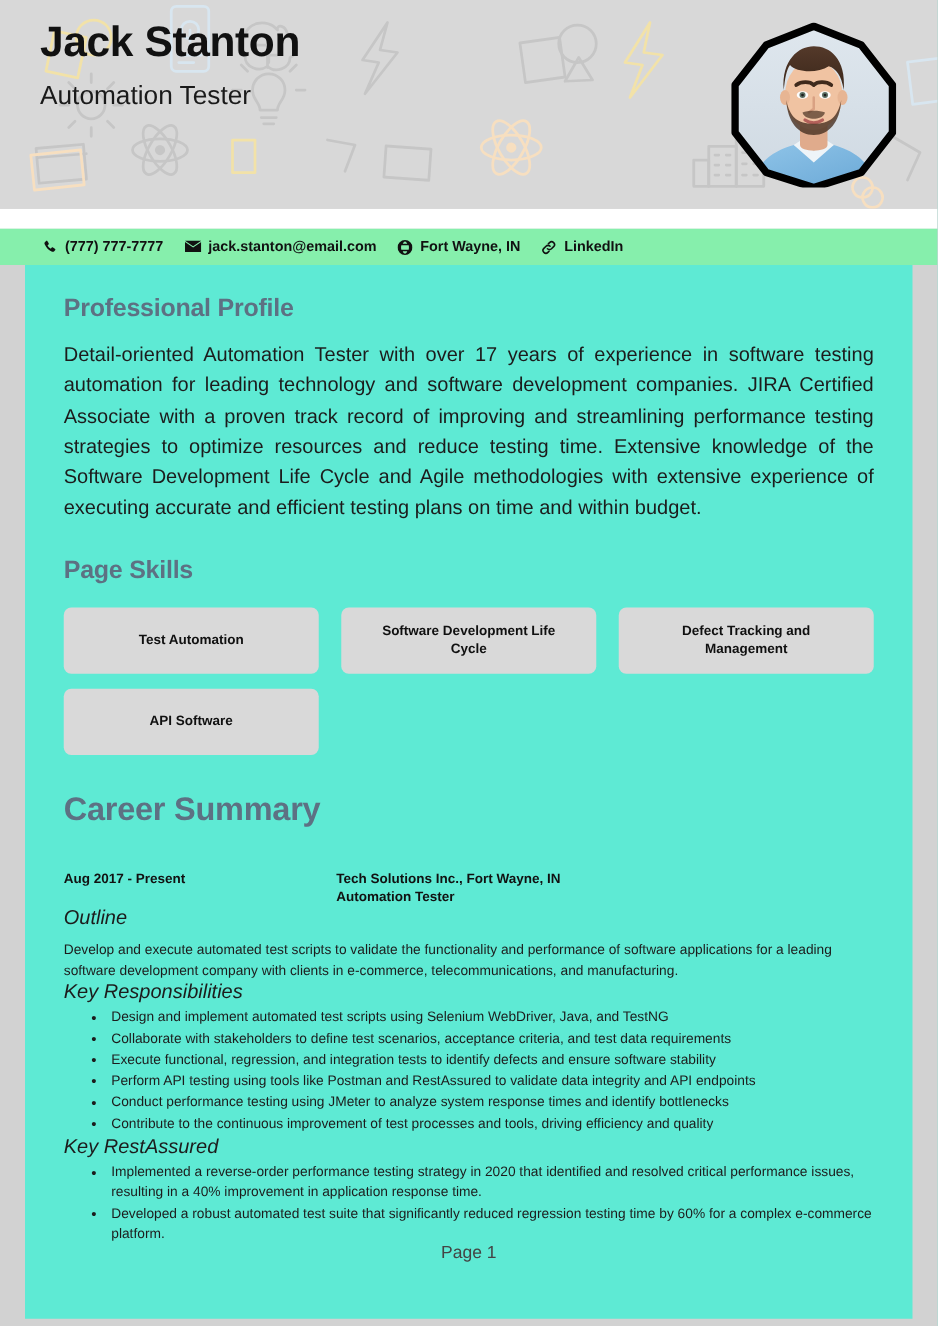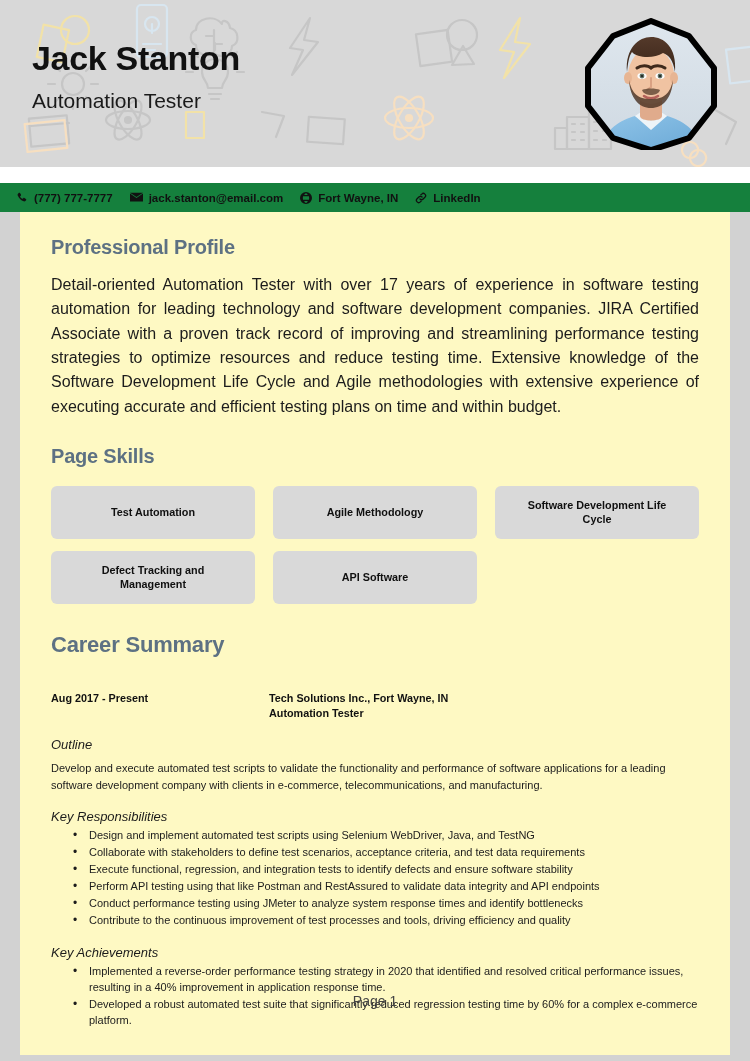--- a/index.html
+++ b/index.html
@@ -12,63 +12,63 @@
   .page { position: relative; width: 750px; height: 1061px; background: #d2d2d2; }
 
   
   .header {
     position: relative;
     height: 167px;
     background: #d8d8d8;
     overflow: hidden;
   }
   .header-deco { position: absolute; inset: 0; pointer-events: none; }
-  .name-block { position: absolute; left: 32px; top: 40px; z-index: 2; }
+  .name-block { position: absolute; left: 32px; top: 16px; z-index: 2; }
   .name {
     font-size: 34px; font-weight: 700; color: #111; letter-spacing: -0.3px;
     line-height: 1.1;
   }
   .role {
     font-size: 21px; font-weight: 400; color: #1a1a1a;
     margin-top: 12px; line-height: 1.1;
   }
   .photo-wrap {
     position: absolute; right: 33px; top: 18px; width: 132px; height: 132px; z-index: 3;
   }
   .photo-wrap svg { display: block; }
 
   
   .white-gap { height: 16px; background: #ffffff; }
   .contact-bar {
-    height: 29px; background: #15803d;
+    height: 29px; background: #86efac;
     display: flex; align-items: center;
-    padding-left: 16px; gap: 17px;
+    padding-left: 34px; gap: 17px;
   }
   .contact-item {
     display: flex; align-items: center; gap: 6px;
     font-size: 11.5px; font-weight: 700; color: #111;
     white-space: nowrap;
   }
   .contact-item .ci { display: inline-flex; align-items: center; }
   .contact-item svg { display: block; }
 
   
   .card {
     position: absolute;
     left: 20px; right: 20px; top: 212px; bottom: 6px;
-    background: #fef9c3;
+    background: #5eead4;
     padding: 24px 31px 0 31px;
     overflow: hidden;
   }
   .sec-title {
     font-size: 20px; font-weight: 700; color: #5d7183;
     letter-spacing: -0.2px;
   }
   .sec-title.cs { margin-top: 26px; }
-  .sec-title.career { font-size: 22px; margin-top: 28px; }
+  .sec-title.career { font-size: 26px; margin-top: 28px; }
 
   .profile-text {
     margin-top: 14px;
     font-size: 16px; line-height: 1.52; color: #1c1c1c;
     text-align: justify;
   }
 
   
   .skills {
     margin-top: 18px;
@@ -88,22 +88,21 @@
 
   
   .job-head { display: flex; margin-top: 33px; }
   .job-dates {
     width: 218px; flex: none;
     font-size: 10.8px; font-weight: 700; color: #111;
     line-height: 1.4;
   }
   .job-meta { font-size: 10.8px; font-weight: 700; color: #111; line-height: 1.4; }
   .sublabel {
-    font-size: 13px; font-style: italic; color: #1c1c1c;
-    margin-top: 16px;
+    font-size: 16px; font-style: italic; color: #1c1c1c;
   }
   .para {
     margin-top: 8px;
     font-size: 11px; line-height: 1.5; color: #1c1c1c;
   }
   ul.bullets { margin: 4px 0 0 0; padding-left: 38px; list-style: none; }
   ul.bullets li {
     position: relative;
     font-size: 11px; line-height: 1.45; color: #1c1c1c;
     margin-bottom: 1px;
@@ -300,21 +299,20 @@
 
   <div class="card">
 
     <div class="sec-title">Professional Profile</div>
     <div class="profile-text">Detail-oriented Automation Tester with over 17 years of experience in software testing automation for leading technology and software development companies. JIRA Certified Associate with a proven track record of improving and streamlining performance testing strategies to optimize resources and reduce testing time. Extensive knowledge of the Software Development Life Cycle and Agile methodologies with extensive experience of executing accurate and efficient testing plans on time and within budget.</div>
 
     <div class="sec-title cs">Page Skills</div>
 
     <div class="skills">
       <div class="skill">Test Automation</div>
-      <div class="skill">Agile Methodology</div>
       <div class="skill">Software Development Life Cycle</div>
       <div class="skill">Defect Tracking and Management</div>
       <div class="skill">API Software</div>
     </div>
 
     <div class="sec-title career">Career Summary</div>
 
     <div>
       <div class="job-head">
         <div class="job-dates">Aug 2017 - Present</div>
@@ -325,26 +323,26 @@
       </div>
 
       <div class="sublabel">Outline</div>
       <div class="para">Develop and execute automated test scripts to validate the functionality and performance of software applications for a leading software development company with clients in e-commerce, telecommunications, and manufacturing.</div>
 
       <div class="sublabel">Key Responsibilities</div>
       <ul class="bullets">
         <li>Design and implement automated test scripts using Selenium WebDriver, Java, and TestNG</li>
         <li>Collaborate with stakeholders to define test scenarios, acceptance criteria, and test data requirements</li>
         <li>Execute functional, regression, and integration tests to identify defects and ensure software stability</li>
-        <li>Perform API testing using that like Postman and RestAssured to validate data integrity and API endpoints</li>
+        <li>Perform API testing using tools like Postman and RestAssured to validate data integrity and API endpoints</li>
         <li>Conduct performance testing using JMeter to analyze system response times and identify bottlenecks</li>
         <li>Contribute to the continuous improvement of test processes and tools, driving efficiency and quality</li>
       </ul>
 
-      <div class="sublabel">Key Achievements</div>
+      <div class="sublabel">Key RestAssured</div>
       <ul class="bullets">
         <li>Implemented a reverse-order performance testing strategy in 2020 that identified and resolved critical performance issues, resulting in a 40% improvement in application response time.</li>
         <li>Developed a robust automated test suite that significantly reduced regression testing time by 60% for a complex e-commerce platform.</li>
       </ul>
     </div>
 
     <div class="footer">Page 1</div>
   </div>
 
 </div>

